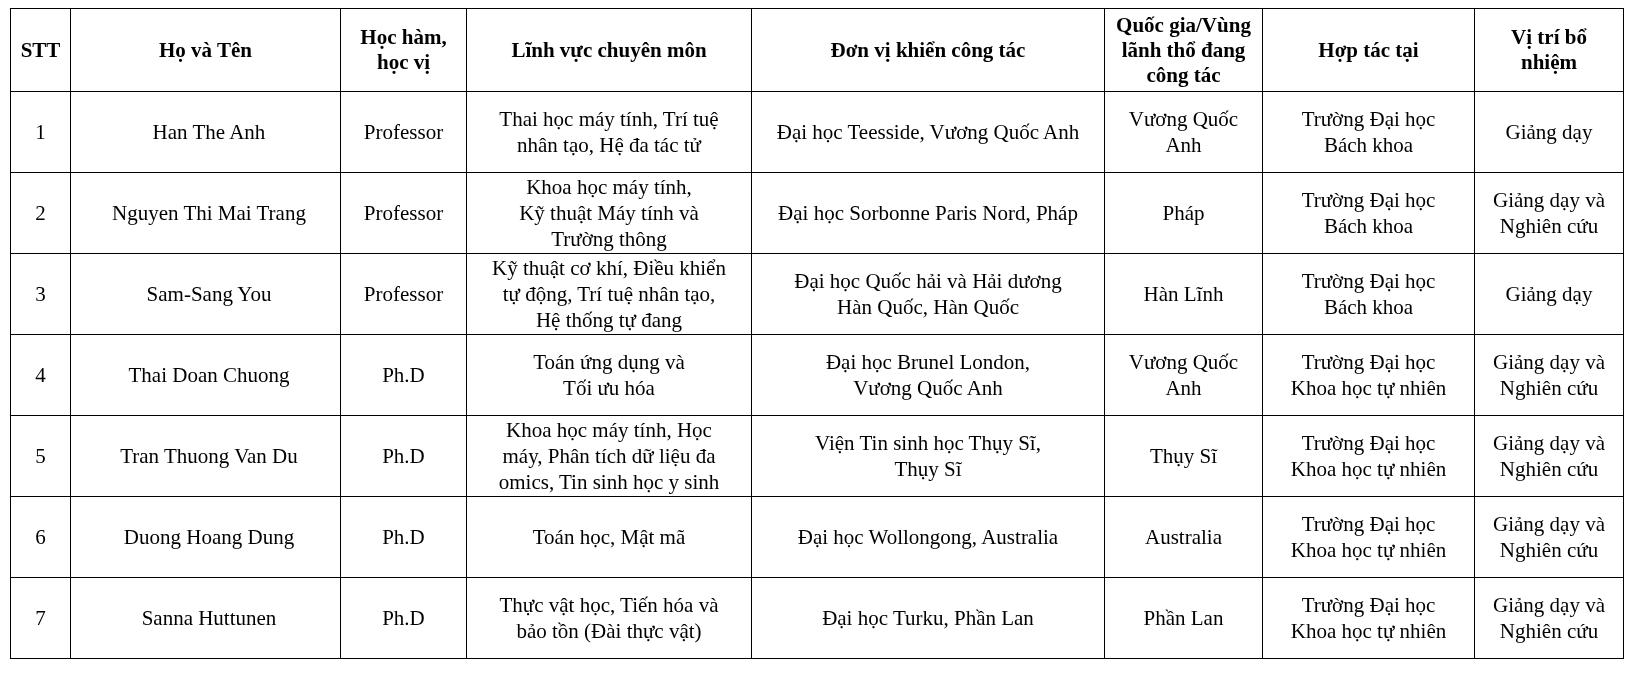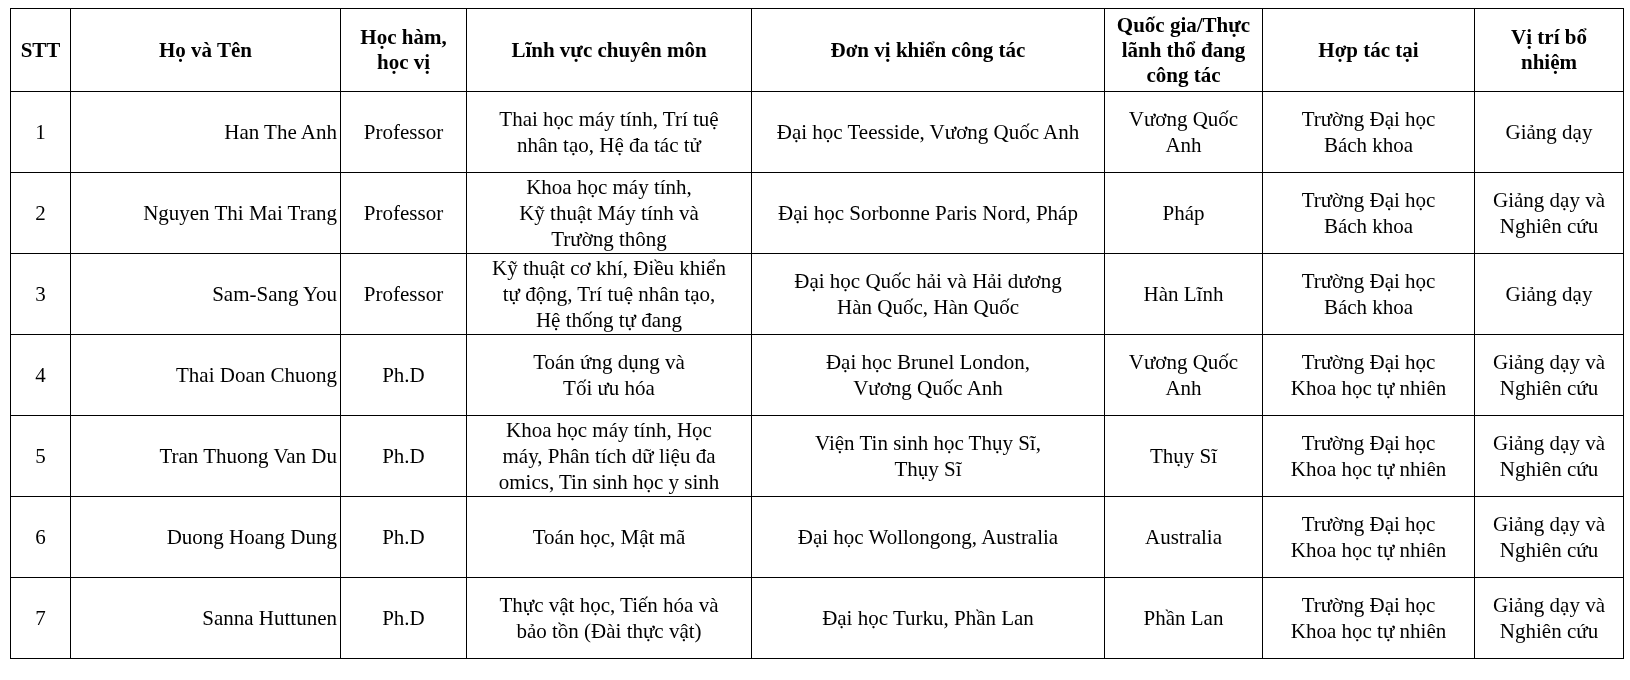--- a/index.html
+++ b/index.html
@@ -36,21 +36,21 @@
     table.doc-table th {
       font-weight: bold;
       height: 82px;
       font-size: 21px;
       line-height: 25px;
     }
     table.doc-table td {
       height: 80px;
     }
     table.doc-table td.left {
-      text-align: right;
+      text-align: center;
       padding-left: 10px;
     }
     .cell-line {
       display: block;
       white-space: nowrap;
     }
   </style>
 </head>
 <body>
 
@@ -77,21 +77,21 @@
           <span class="cell-line">Học hàm,</span>
           <span class="cell-line">học vị</span>
         </th>
         <th>
           <span class="cell-line">Lĩnh vực chuyên môn</span>
         </th>
         <th>
           <span class="cell-line">Đơn vị khiển công tác</span>
         </th>
         <th>
-          <span class="cell-line">Quốc gia/Thực</span>
+          <span class="cell-line">Quốc gia/Vùng</span>
           <span class="cell-line">lãnh thổ đang</span>
           <span class="cell-line">công tác</span>
         </th>
         <th>
           <span class="cell-line">Hợp tác tại</span>
         </th>
         <th>
           <span class="cell-line">Vị trí bổ</span>
           <span class="cell-line">nhiệm</span>
         </th>

